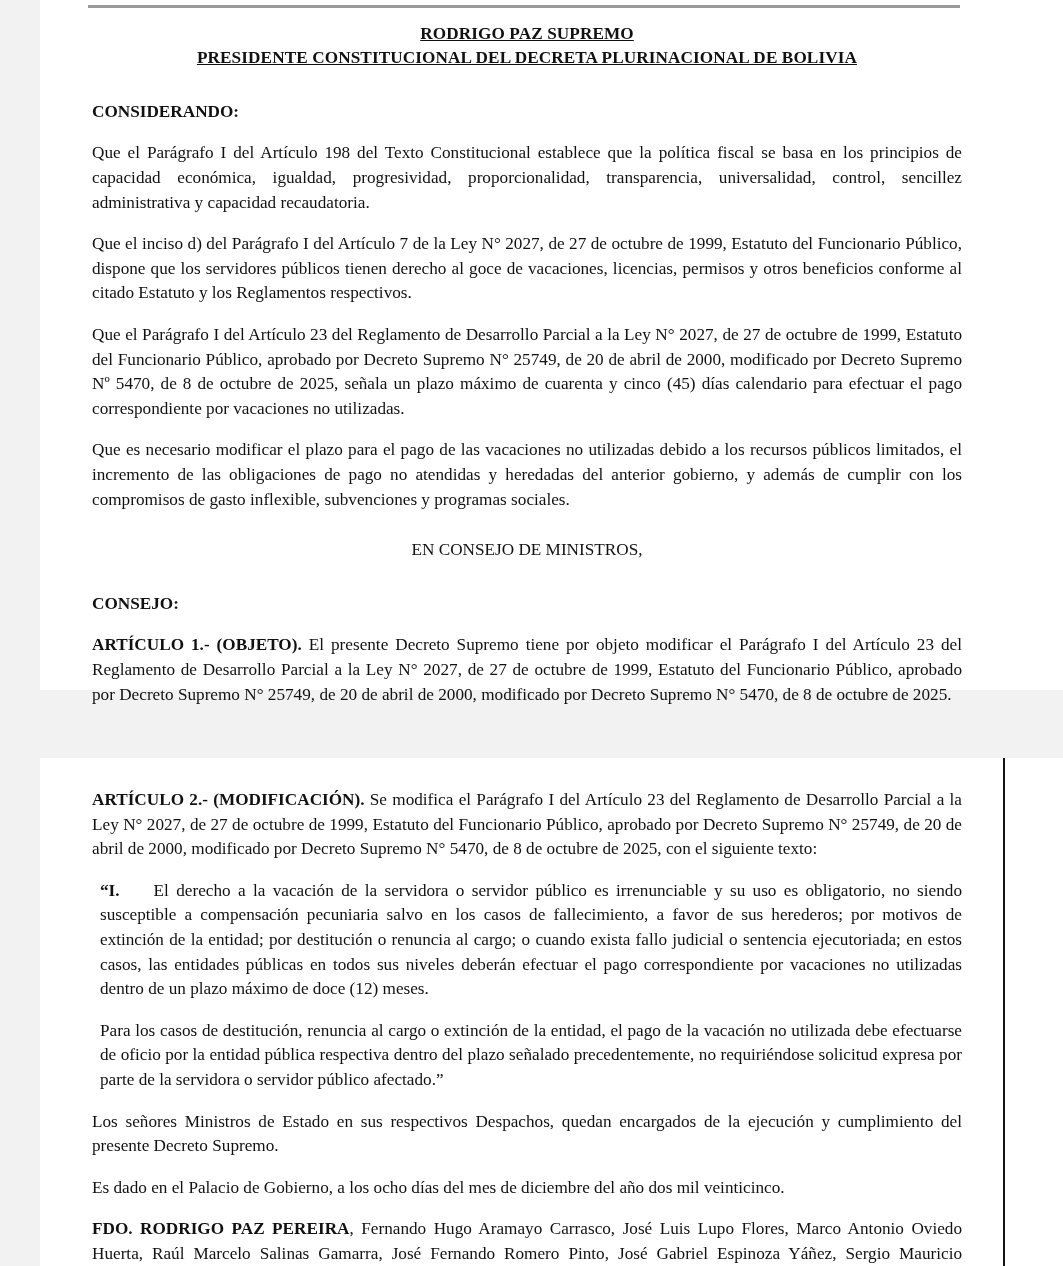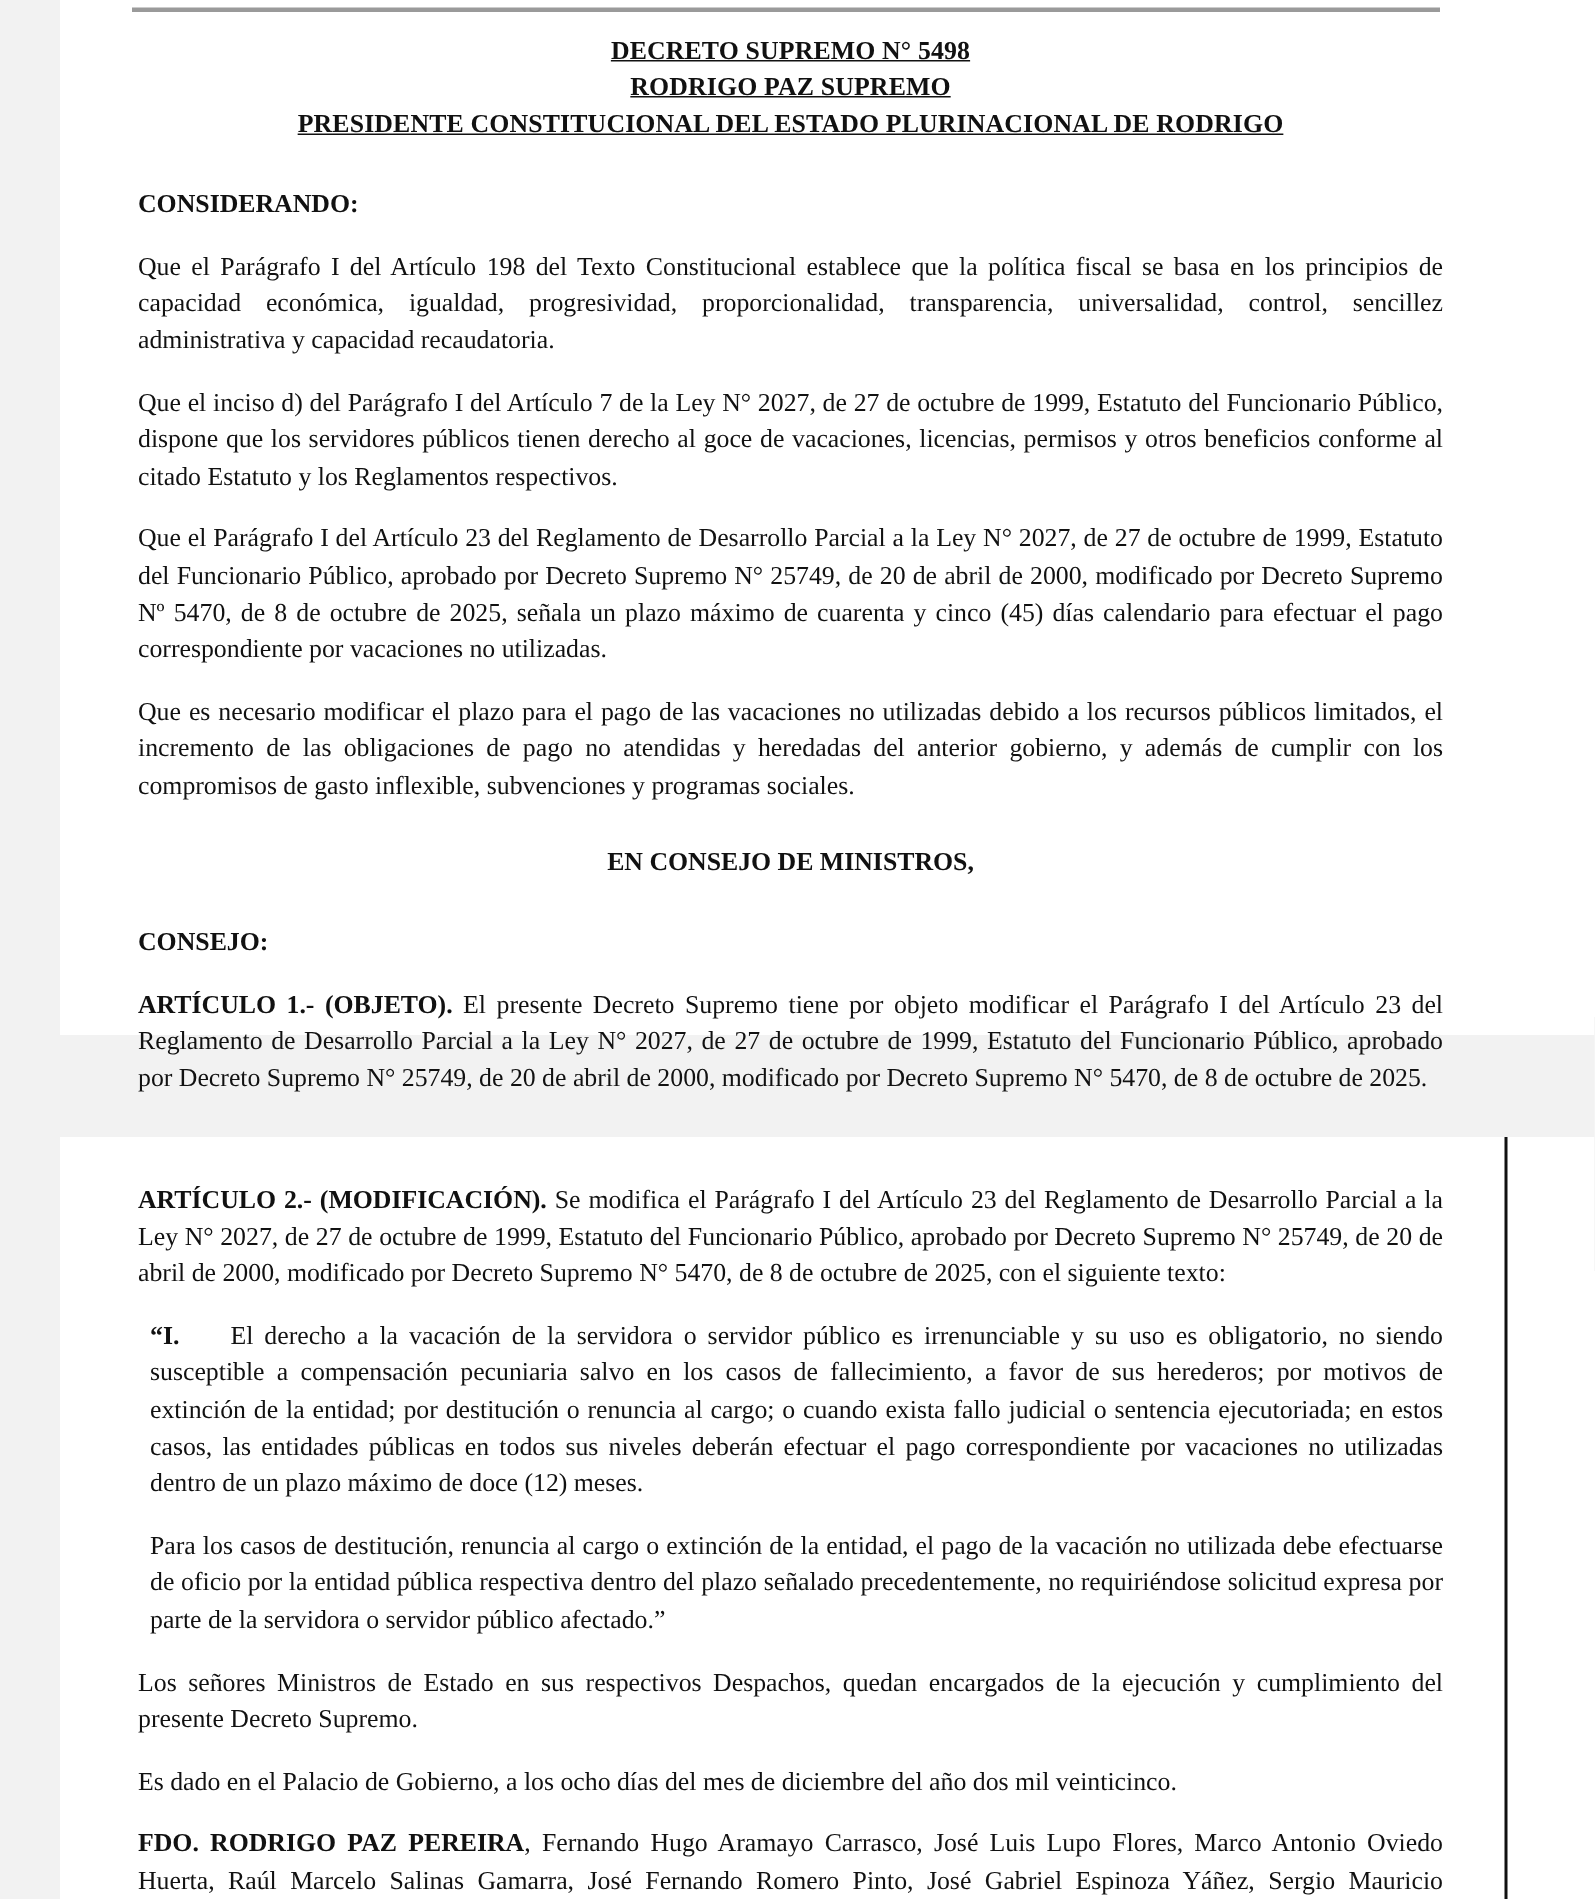--- a/index.html
+++ b/index.html
@@ -71,21 +71,21 @@
     letter-spacing: 0.1px;
   }
   .doc-title .line { display: block; }
 
   .section-heading {
     font-weight: bold;
     margin-top: 29px;
   }
   .centered-heading {
     text-align: center;
-    font-weight: bold;
+    font-weight: normal;
     margin-top: 26px;
     margin-bottom: 4px;
   }
 
   p.para {
     text-align: justify;
     margin: 17px 0 0 0;
   }
   p.para.tight { margin-top: 16px; }
   p.quoted {
@@ -99,23 +99,22 @@
 </head>
 <body>
 
 <div class="page" id="page-one">
 
   <div class="top-rule"></div>
 
   <div class="content">
 
     <div class="doc-title">
-      <span class="line">DECRETO SUPREMO N° 5498</span>
       <span class="line">RODRIGO PAZ SUPREMO</span>
-      <span class="line">PRESIDENTE CONSTITUCIONAL DEL ESTADO PLURINACIONAL DE RODRIGO</span>
+      <span class="line">PRESIDENTE CONSTITUCIONAL DEL DECRETA PLURINACIONAL DE BOLIVIA</span>
     </div>
 
     <div class="section-heading">CONSIDERANDO:</div>
 
     <p class="para">Que el Parágrafo I del Artículo 198 del Texto Constitucional establece que la política fiscal se basa en los principios de capacidad económica, igualdad, progresividad, proporcionalidad, transparencia, universalidad, control, sencillez administrativa y capacidad recaudatoria.</p>
     <p class="para">Que el inciso d) del Parágrafo I del Artículo 7 de la Ley N° 2027, de 27 de octubre de 1999, Estatuto del Funcionario Público, dispone que los servidores públicos tienen derecho al goce de vacaciones, licencias, permisos y otros beneficios conforme al citado Estatuto y los Reglamentos respectivos.</p>
     <p class="para">Que el Parágrafo I del Artículo 23 del Reglamento de Desarrollo Parcial a la Ley N° 2027, de 27 de octubre de 1999, Estatuto del Funcionario Público, aprobado por Decreto Supremo N° 25749, de 20 de abril de 2000, modificado por Decreto Supremo Nº 5470, de 8 de octubre de 2025, señala un plazo máximo de cuarenta y cinco (45) días calendario para efectuar el pago correspondiente por vacaciones no utilizadas.</p>
     <p class="para">Que es necesario modificar el plazo para el pago de las vacaciones no utilizadas debido a los recursos públicos limitados, el incremento de las obligaciones de pago no atendidas y heredadas del anterior gobierno, y además de cumplir con los compromisos de gasto inflexible, subvenciones y programas sociales.</p>
 
     <div class="centered-heading">EN CONSEJO DE MINISTROS,</div>

